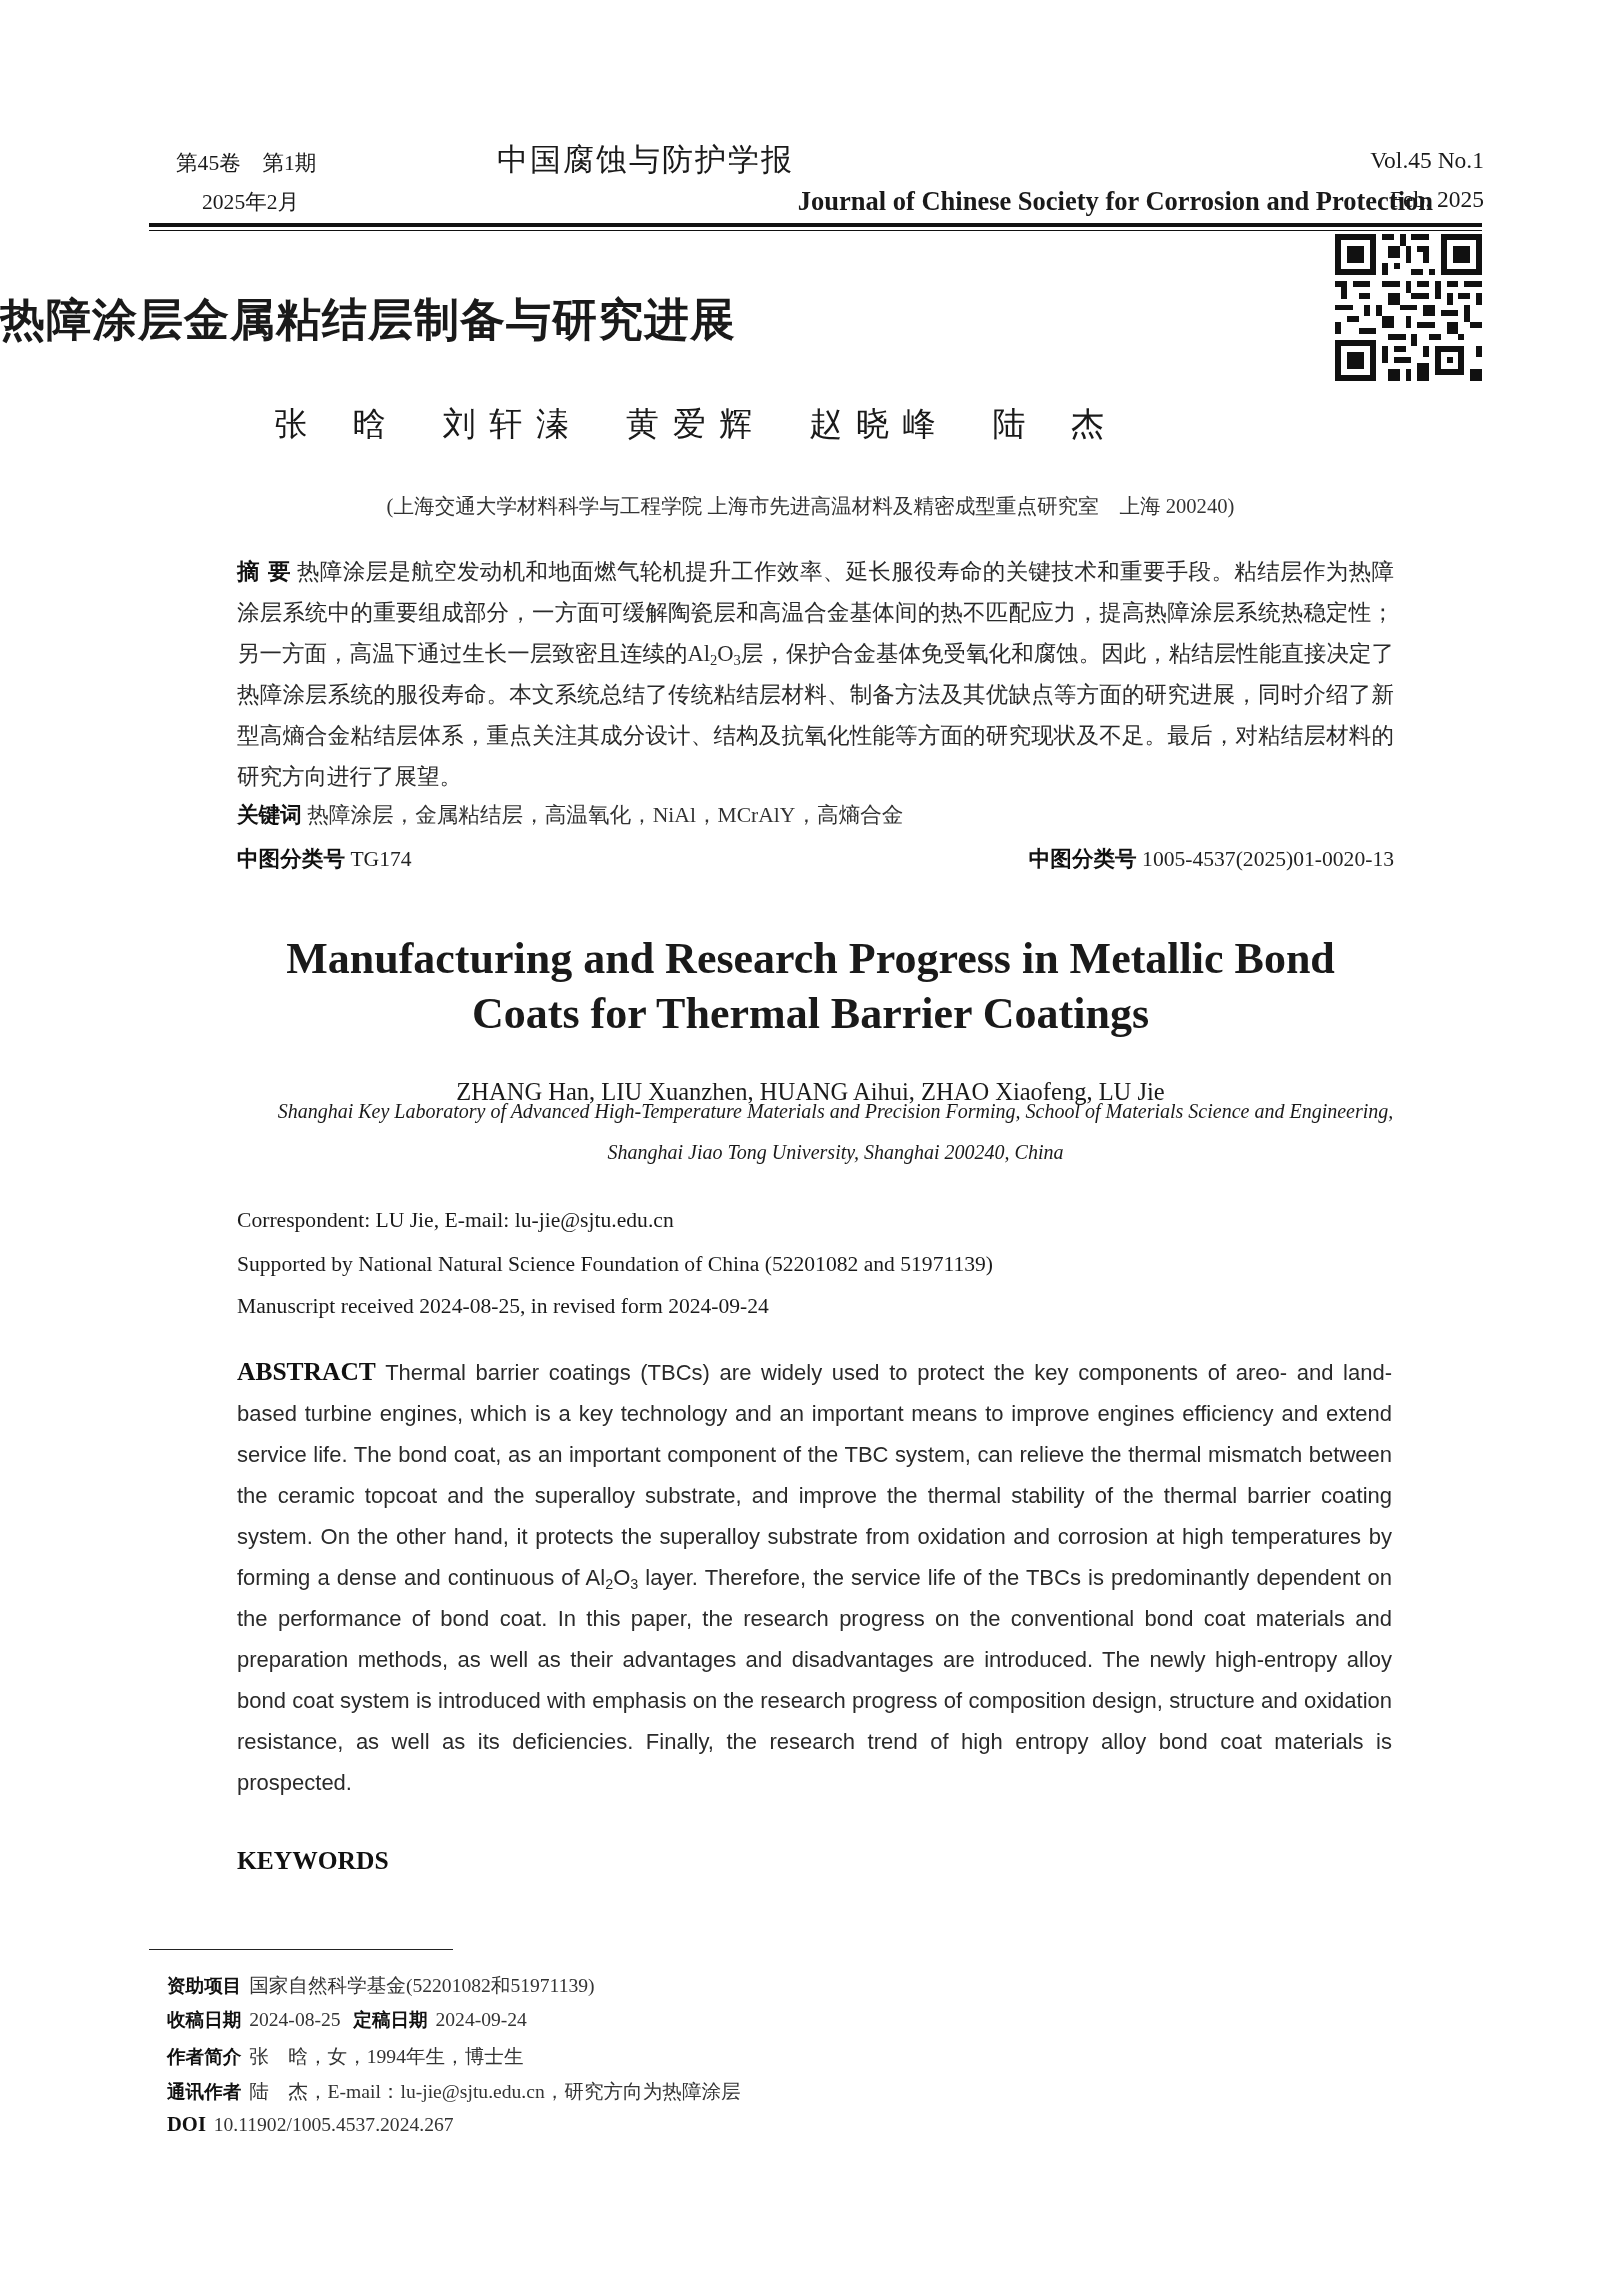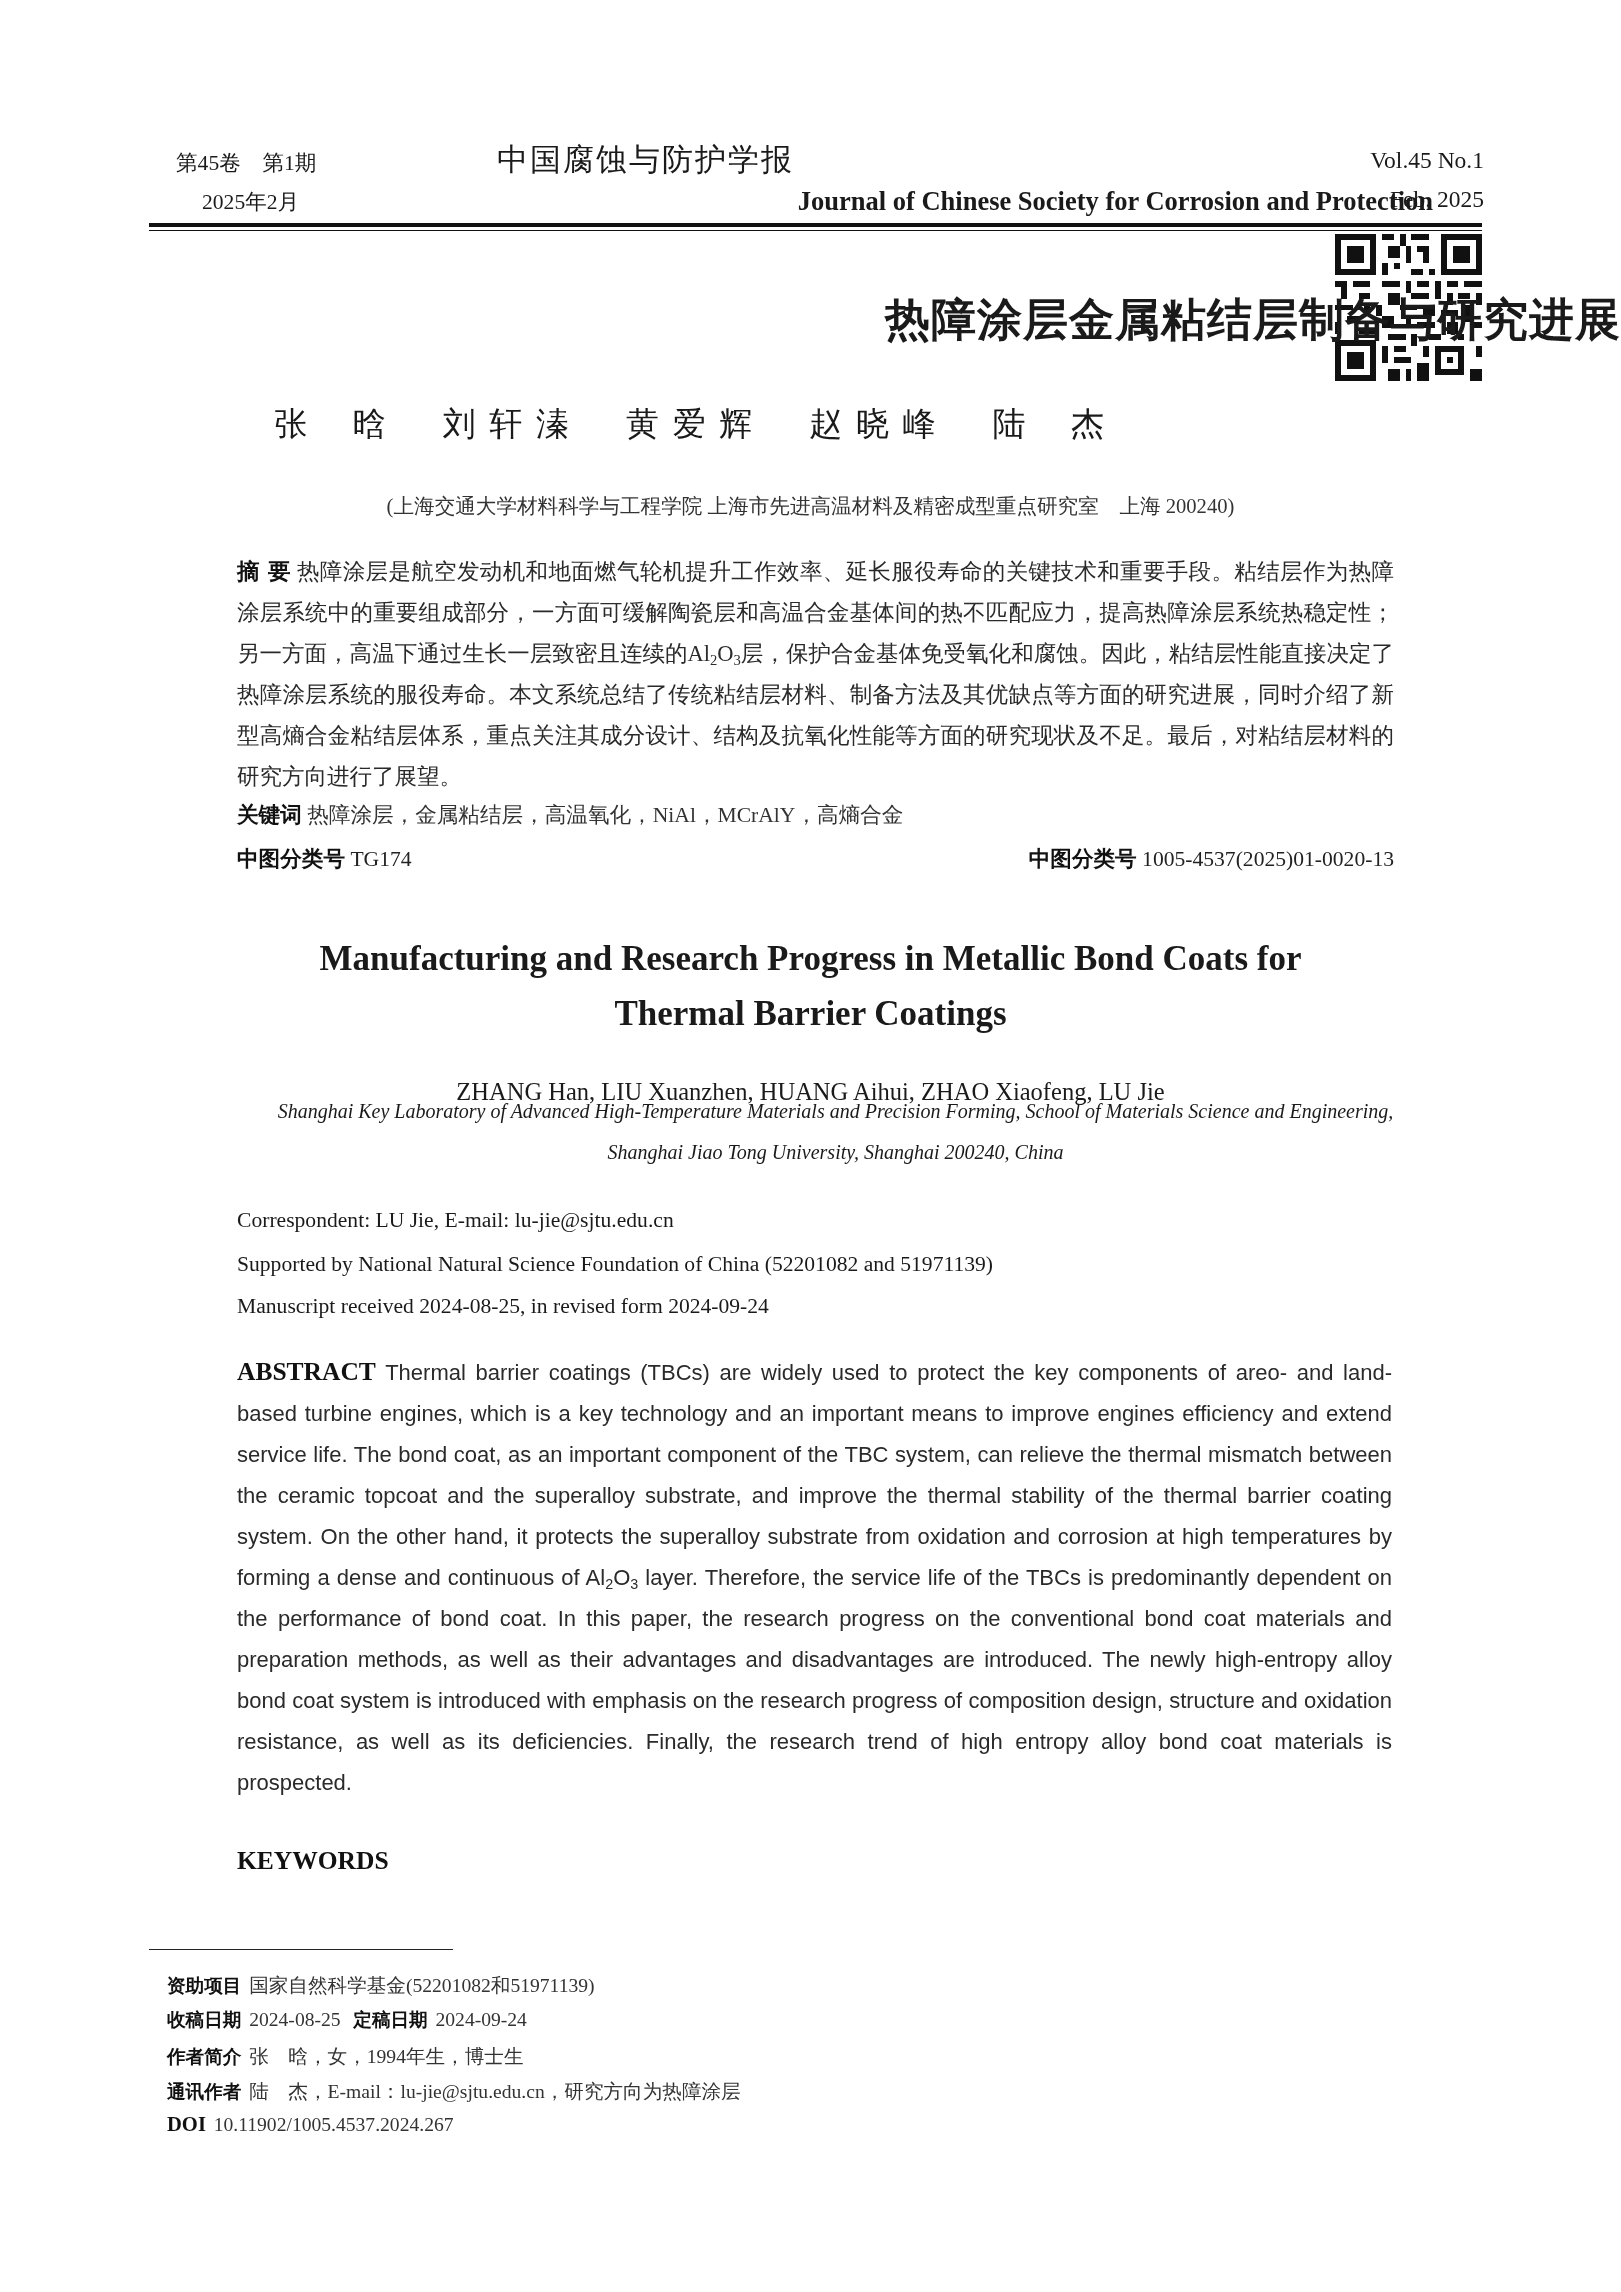--- a/index.html
+++ b/index.html
@@ -9,33 +9,33 @@
   
   .hdr-left { left: 176px; font-size: 21.6px; line-height: 33px; } 
   .hdr-cn-title { top: 139px; left: 0; width: 1291px; text-align: center; font-size: 31px; letter-spacing: 2px; }
   .hdr-en-title { top: 186px; left: 0; width: 1433px; text-align: right; font-size: 26.5px; font-weight: bold; }
   .hdr-right { right: 137px; text-align: right; font-size: 23.5px; }
   .rule-thick { left: 149px; width: 1333px; top: 223px; height: 3.9px; background: #111; }
   .rule-thin  { left: 149px; width: 1333px; top: 230px; height: 1px; background: #111; }
   
   .qr { left: 1335px; top: 234px; width: 147px; height: 147px; }
   
-  .cn-title { top: 290px; left: 0; width: 1621px; text-align: right; font-size: 45px;
+  .cn-title { top: 290px; left: 0; width: 1621px; text-align: left; font-size: 45px;
               font-family: "DejaVu Sans", sans-serif; font-weight: bold; letter-spacing: 1px; }
   .cn-authors { top: 402px; left: 0; width: 1392px; text-align: center; font-size: 33px; word-spacing: 9.8px; }
   .cn-authors span { margin: 0 21.6px; letter-spacing: 13.7px; }
   .cn-affil { top: 492px; left: 0; width: 1621px; text-align: center; font-size: 20.6px; color: #333; }
   
   .cn-abs { left: 237px; width: 1157px; top: 551px; font-size: 22.5px; line-height: 41px; text-align: justify; color: #2a2a2a; }
   .bold-sans { font-family: "DejaVu Sans", sans-serif; font-weight: bold; color: #111; }
   .cn-kw { left: 237px; top: 800px; font-size: 21.6px; color: #333; }
   .cn-cls { left: 237px; top: 844px; font-size: 21.6px; color: #222; }
   .cn-artno { right: 227px; top: 844px; font-size: 21.6px; color: #222; }
   
-  .en-title { top: 931px; left: 0; width: 1621px; text-align: center; font-size: 35px; font-weight: bold; line-height: 55px; }
+  .en-title { top: 931px; left: 0; width: 1621px; text-align: center; font-size: 44px; font-weight: bold; line-height: 55px; }
   .en-authors { top: 1078px; left: 0; width: 1621px; text-align: center; font-size: 24.5px; }
   .en-affil { top: 1091px; left: 0; width: 1621px; text-align: center; font-size: 20px; font-style: italic; line-height: 41px; padding-left: 25px; }
   .en-meta { left: 237px; font-size: 21.6px; }
   .m1 { top: 1208px; } .m2 { top: 1252px; } .m3 { top: 1294px; }
   
   .en-abs { left: 237px; width: 1155px; top: 1351px; font-size: 22px; line-height: 41px; text-align: justify;
             font-family: "Liberation Sans", sans-serif; color: #2a2a2a; }
   .en-abs .lead { font-family: "Liberation Serif", serif; font-weight: bold; font-size: 25.5px; color: #111; }
   .kw-wrap { left: 237px; width: 1155px; top: 1843px; display: flex; font-family: "Liberation Sans", sans-serif; font-size: 22px; line-height: 35px; color: #2a2a2a; }
   .kw-wrap .lead { font-family: "Liberation Serif", serif; font-weight: bold; font-size: 25.5px; color: #111; white-space: nowrap; margin-right: 11.8px; }

